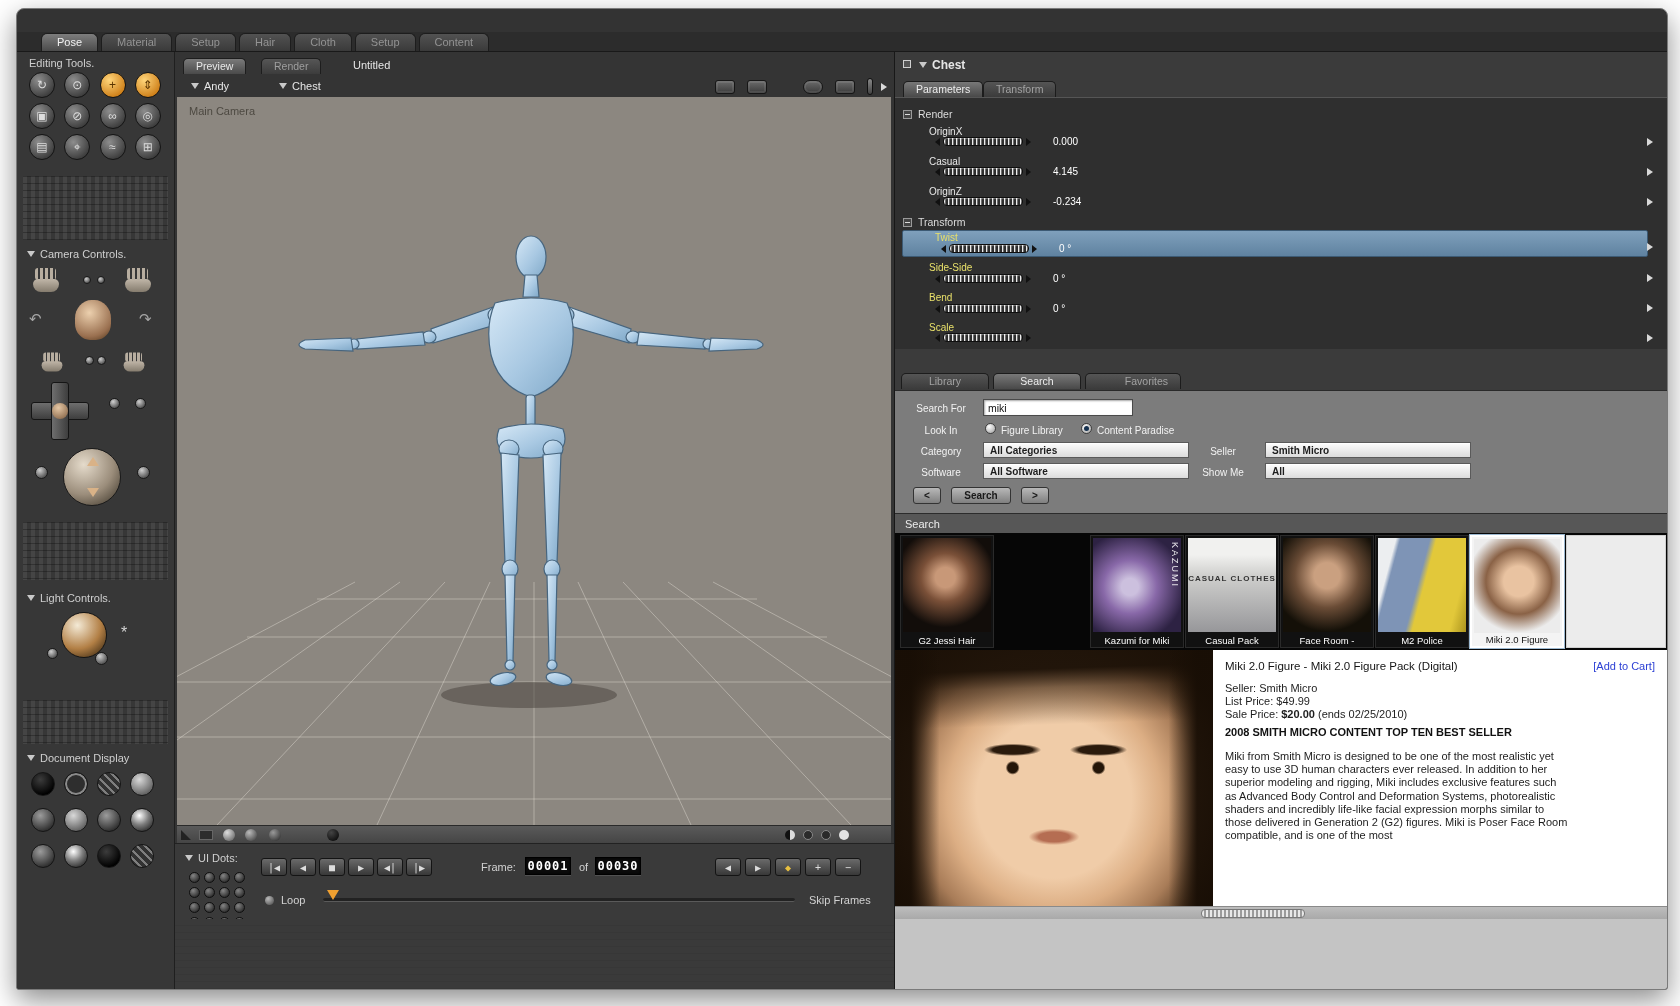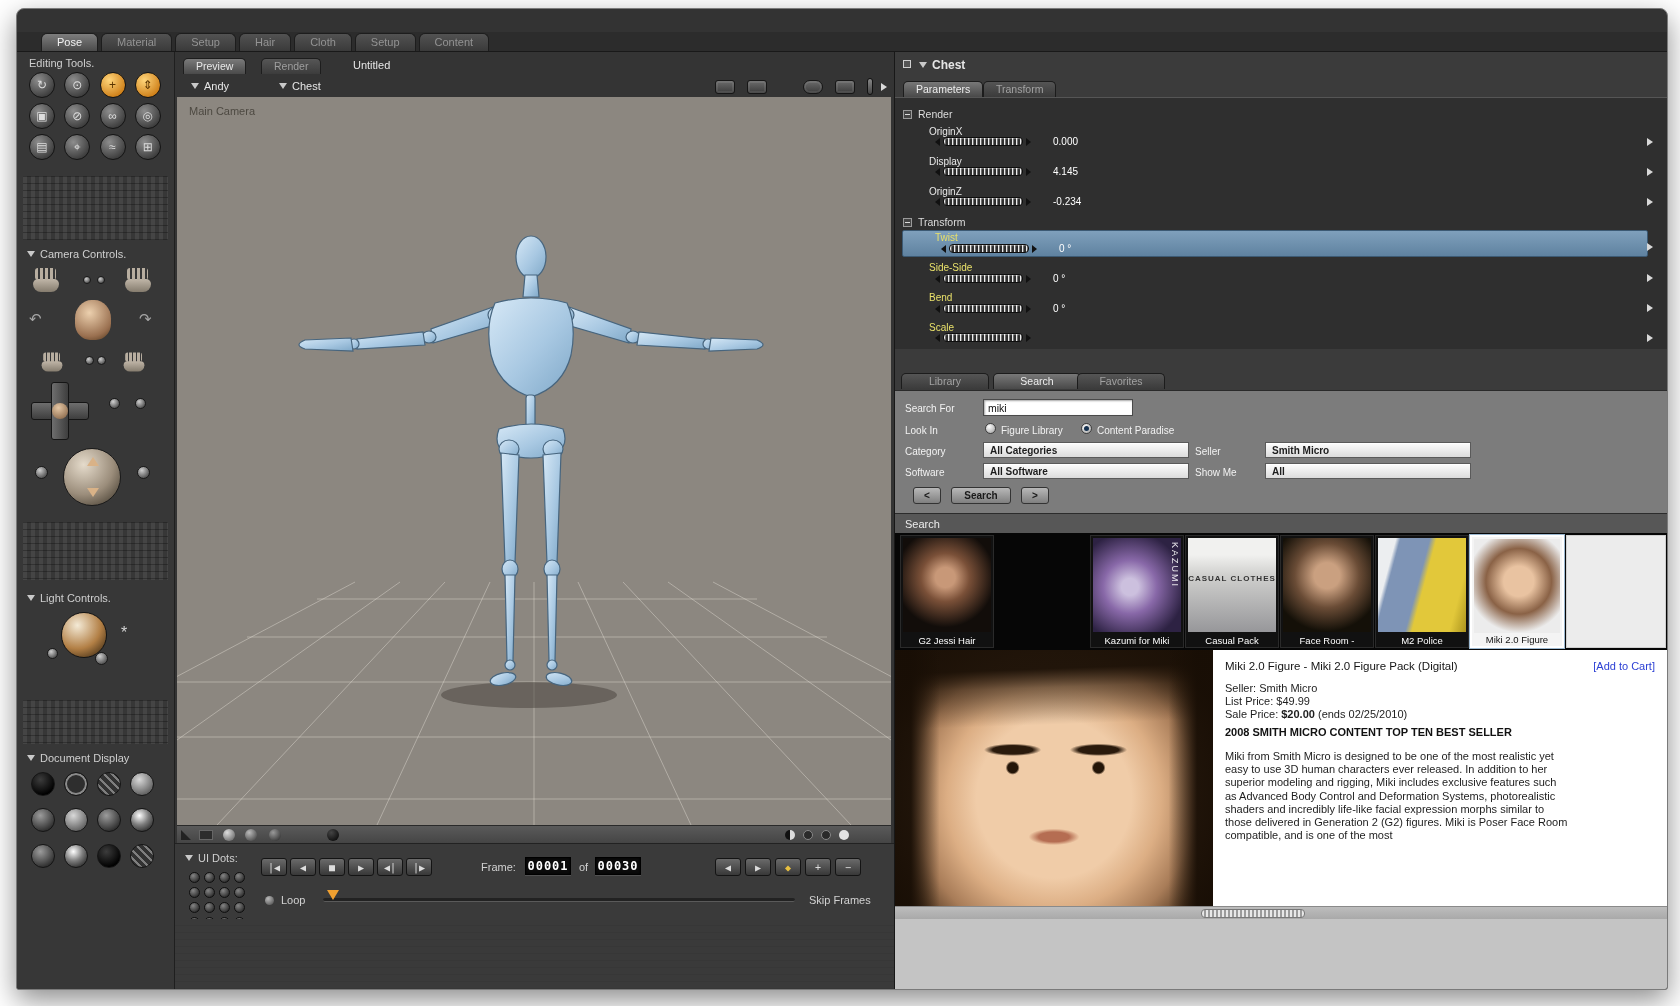--- a/index.html
+++ b/index.html
@@ -76,21 +76,21 @@
   .plbl{position:absolute;font-size:10px;color:#e9e9e9}
   .plbl.yellow{color:#e8e06a}
   .dialrow{position:absolute;display:flex;align-items:center;gap:3px}
   .dial{width:80px;height:9px;border-radius:4px;border:1px solid #0e0e0e;background:repeating-linear-gradient(90deg,#ededed 0 1px,#6f6f6f 1px 2px,#2d2d2d 2px 4px);box-shadow:inset 0 1px 1px rgba(255,255,255,.35)}
   .darr-l{width:0;height:0;border-top:4px solid transparent;border-bottom:4px solid transparent;border-right:5px solid #111}
   .darr-r{width:0;height:0;border-top:4px solid transparent;border-bottom:4px solid transparent;border-left:5px solid #111}
   .pval{font-size:10px;color:#fff;margin-left:19px;white-space:nowrap}
   .hlband{position:absolute;left:7px;width:746px;height:27px;background:linear-gradient(#7fa0bc,#5f82a0);border:1px solid #3c5a74;border-radius:2px}
   .rowarr{position:absolute;left:752px}
   .libform{position:absolute;left:0;right:0;top:338px;height:123px;background:#7c7c7c;border-top:1px solid #2a2a2a}
-  .flbl{position:absolute;font-size:10px;color:#f2f2f2;text-align:left;width:72px}
+  .flbl{position:absolute;font-size:10px;color:#f2f2f2;text-align:center;width:72px}
   .finput{position:absolute;height:17px;background:#fff;border:1px solid #4a4a4a;box-shadow:inset 1px 1px 2px rgba(0,0,0,.35);font-size:10.5px;padding:0 4px;color:#111}
   .fdrop{position:absolute;height:16px;background:linear-gradient(#fdfdfd,#dcdcdc);border:1px solid #5a5a5a;font-size:10px;font-weight:bold;color:#1d1d1d;display:flex;align-items:center;padding:0 6px;box-shadow:inset 0 1px 0 #fff}
   .radio{position:absolute;width:11px;height:11px;border-radius:50%;background:radial-gradient(circle at 35% 30%,#fdfdfd,#9d9d9d);border:1px solid #3e3e3e}
   .radio.sel::after{content:"";position:absolute;left:2px;top:2px;width:5px;height:5px;border-radius:50%;background:#15304e}
   .fbtn{position:absolute;height:17px;background:linear-gradient(#b8b8b8,#7f7f7f);border:1px solid #333;border-radius:3px;font-size:10px;font-weight:bold;color:#1a1a1a;display:flex;align-items:center;justify-content:center}
   .reshead{position:absolute;left:0;right:0;top:461px;height:20px;background:#575757;border-top:1px solid #2c2c2c;color:#ececec;font-size:11px;display:flex;align-items:center;padding-left:10px}
   .thumbs{position:absolute;left:0;right:0;top:481px;height:117px;background:#060606}
   .tile{position:absolute;top:2px;width:94px;height:113px;background:#111;border:1px solid #2a2a2a}
   .timg{position:absolute;left:2px;top:2px;right:2px;height:94px}
   .tcap{position:absolute;left:0;right:0;bottom:1px;font-size:9.5px;color:#fff;text-align:center;white-space:nowrap;overflow:hidden}
@@ -389,21 +389,21 @@
 
       <span class="plbl" style="left:34px;top:28px">OriginX</span>
       <div class="dialrow" style="left:40px;top:38px">
           <span class="darr-l"></span>
           <span class="dial"></span>
           <span class="darr-r"></span>
           <span class="pval">0.000</span>
         </div>
       <span class="rowarr tri-right" style="top:40px"></span>
 
-      <span class="plbl" style="left:34px;top:58px">Display</span>
+      <span class="plbl" style="left:34px;top:58px">Casual</span>
       <div class="dialrow" style="left:40px;top:68px">
           <span class="darr-l"></span>
           <span class="dial"></span>
           <span class="darr-r"></span>
           <span class="pval">4.145</span>
         </div>
       <span class="rowarr tri-right" style="top:70px"></span>
 
       <span class="plbl" style="left:34px;top:88px">OriginZ</span>
       <div class="dialrow" style="left:40px;top:98px">
@@ -452,21 +452,21 @@
           <span class="darr-l"></span>
           <span class="dial"></span>
           <span class="darr-r"></span>
           <span class="pval"></span>
         </div>
       <span class="rowarr tri-right" style="top:236px"></span>
     </div>
 
     <div class="ptab" style="left:6px;top:321px;width:88px;text-align:center">Library</div>
     <div class="ptab active" style="left:98px;top:321px;width:88px;text-align:center">Search</div>
-    <div class="ptab" style="left:182px;top:321px;width:88px;text-align:center">Favorites</div>
+    <div class="ptab" style="left:190px;top:321px;width:96px;text-align:right">Favorites</div>
 
     <div class="libform">
       <span class="flbl" style="left:10px;top:12px">Search For</span>
       <input class="finput" style="left: 88px; top: 8px; width: 150px;" value="miki">
 
       <span class="flbl" style="left:10px;top:34px">Look In</span>
       <span class="radio" style="left:90px;top:32px"></span>
       <span class="flbl" style="left:106px;top:34px;width:auto;text-align:left">Figure Library</span>
       <span class="radio sel" style="left:186px;top:32px"></span>
       <span class="flbl" style="left:202px;top:34px;width:auto;text-align:left">Content Paradise</span>

